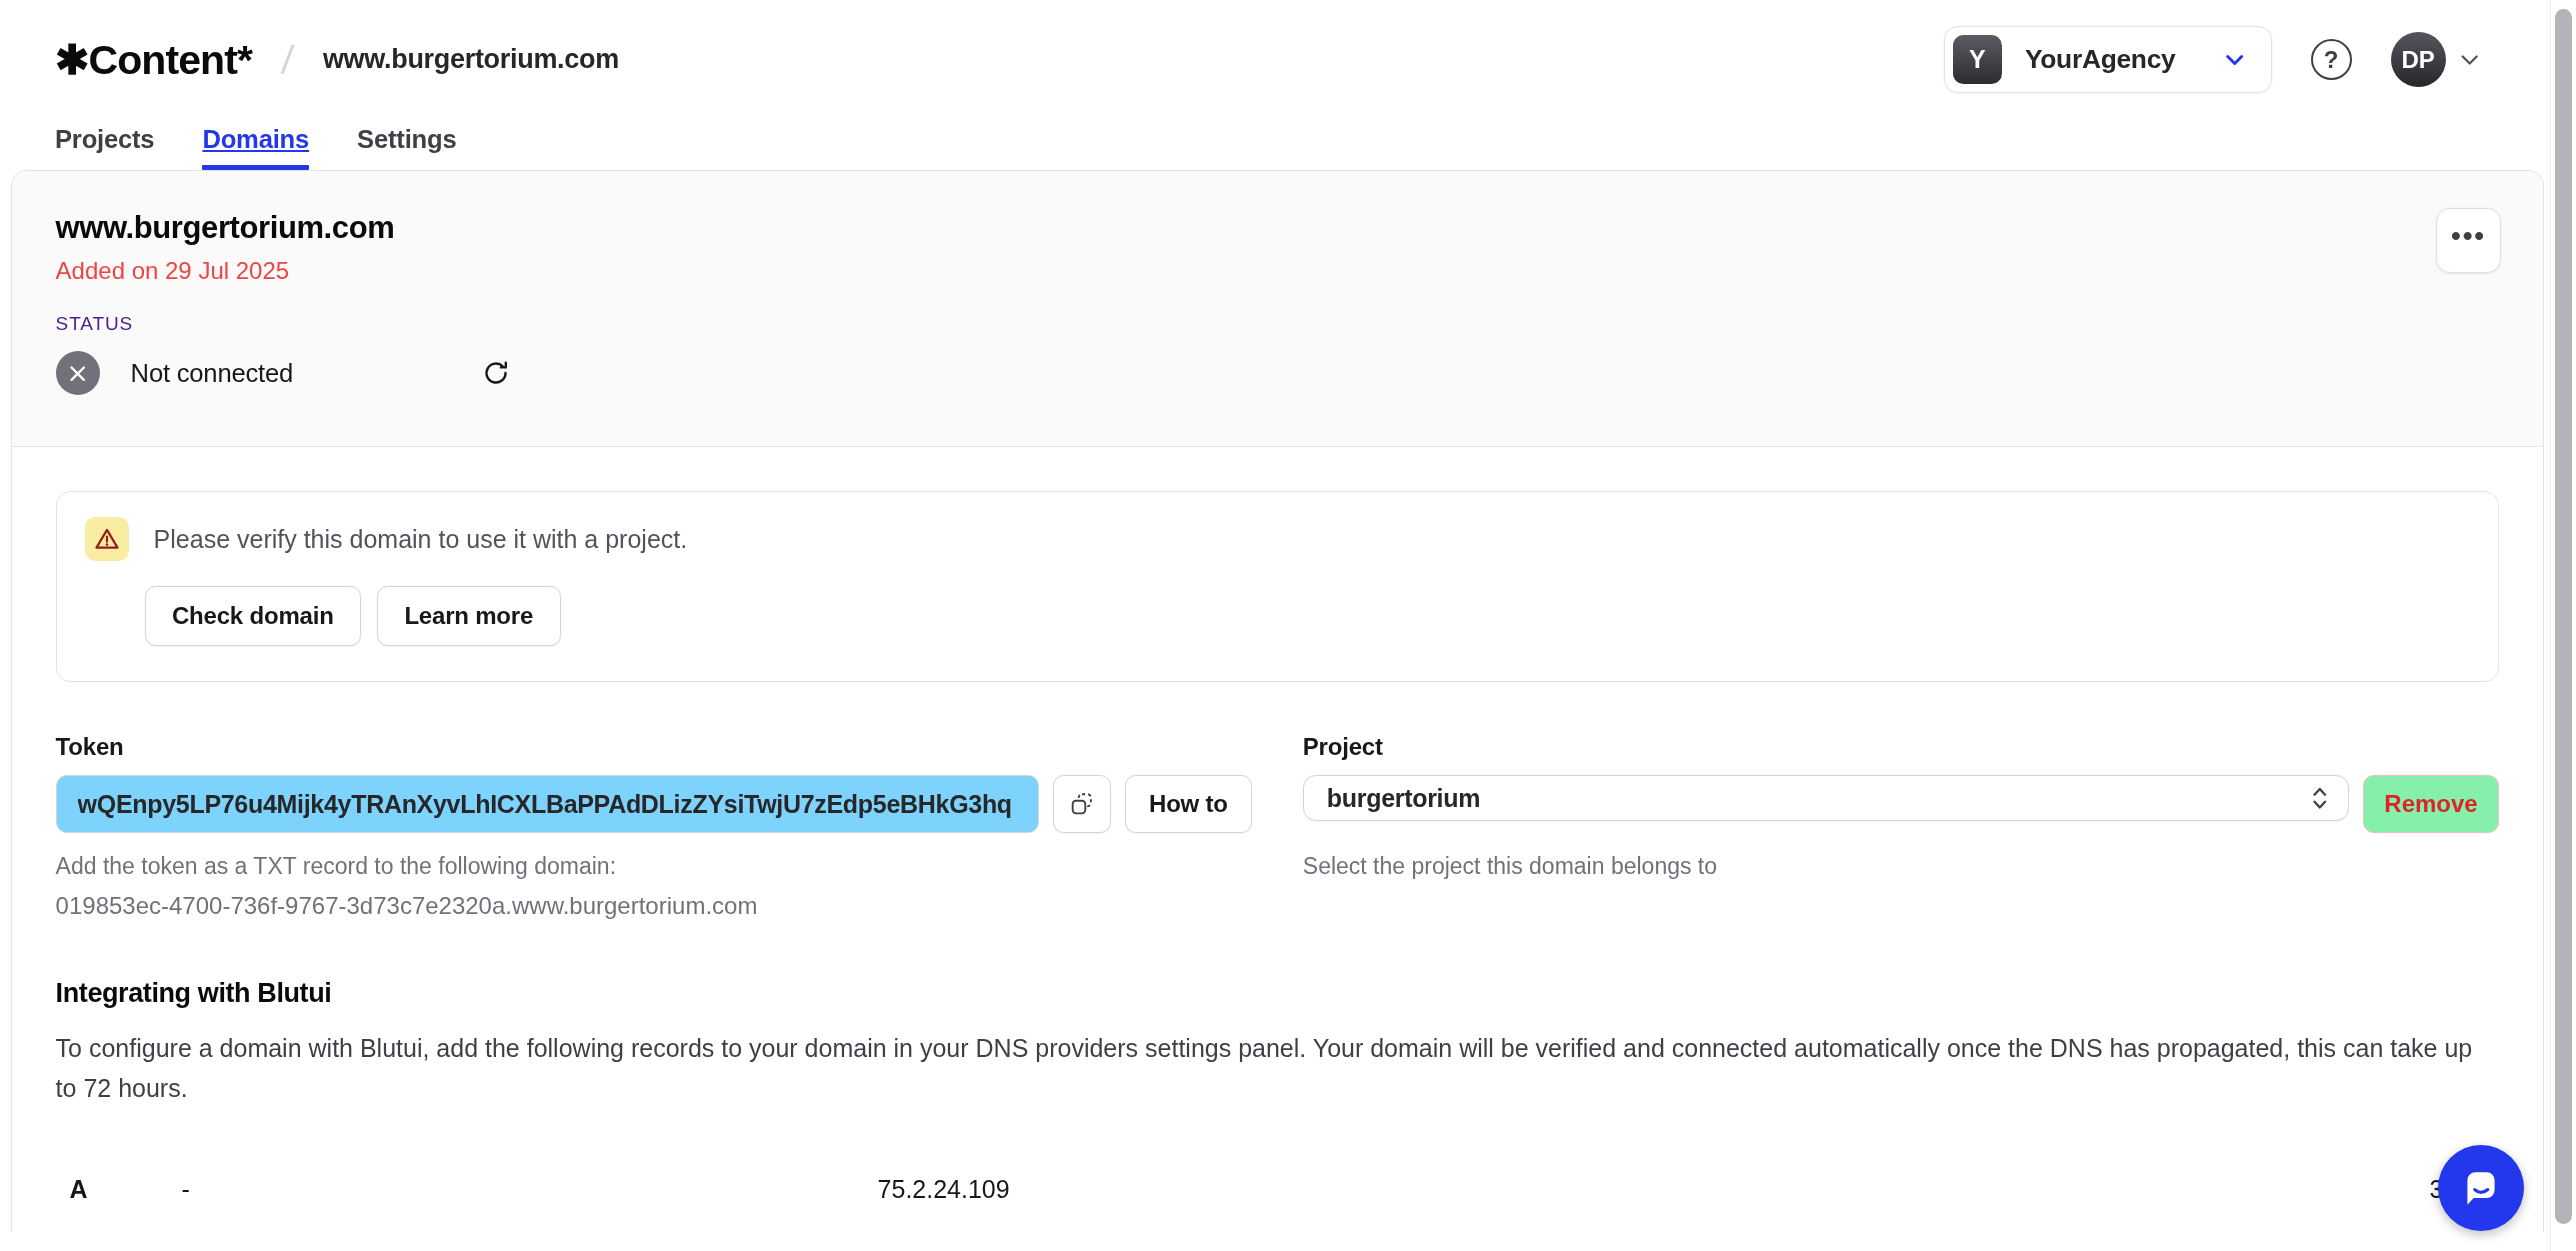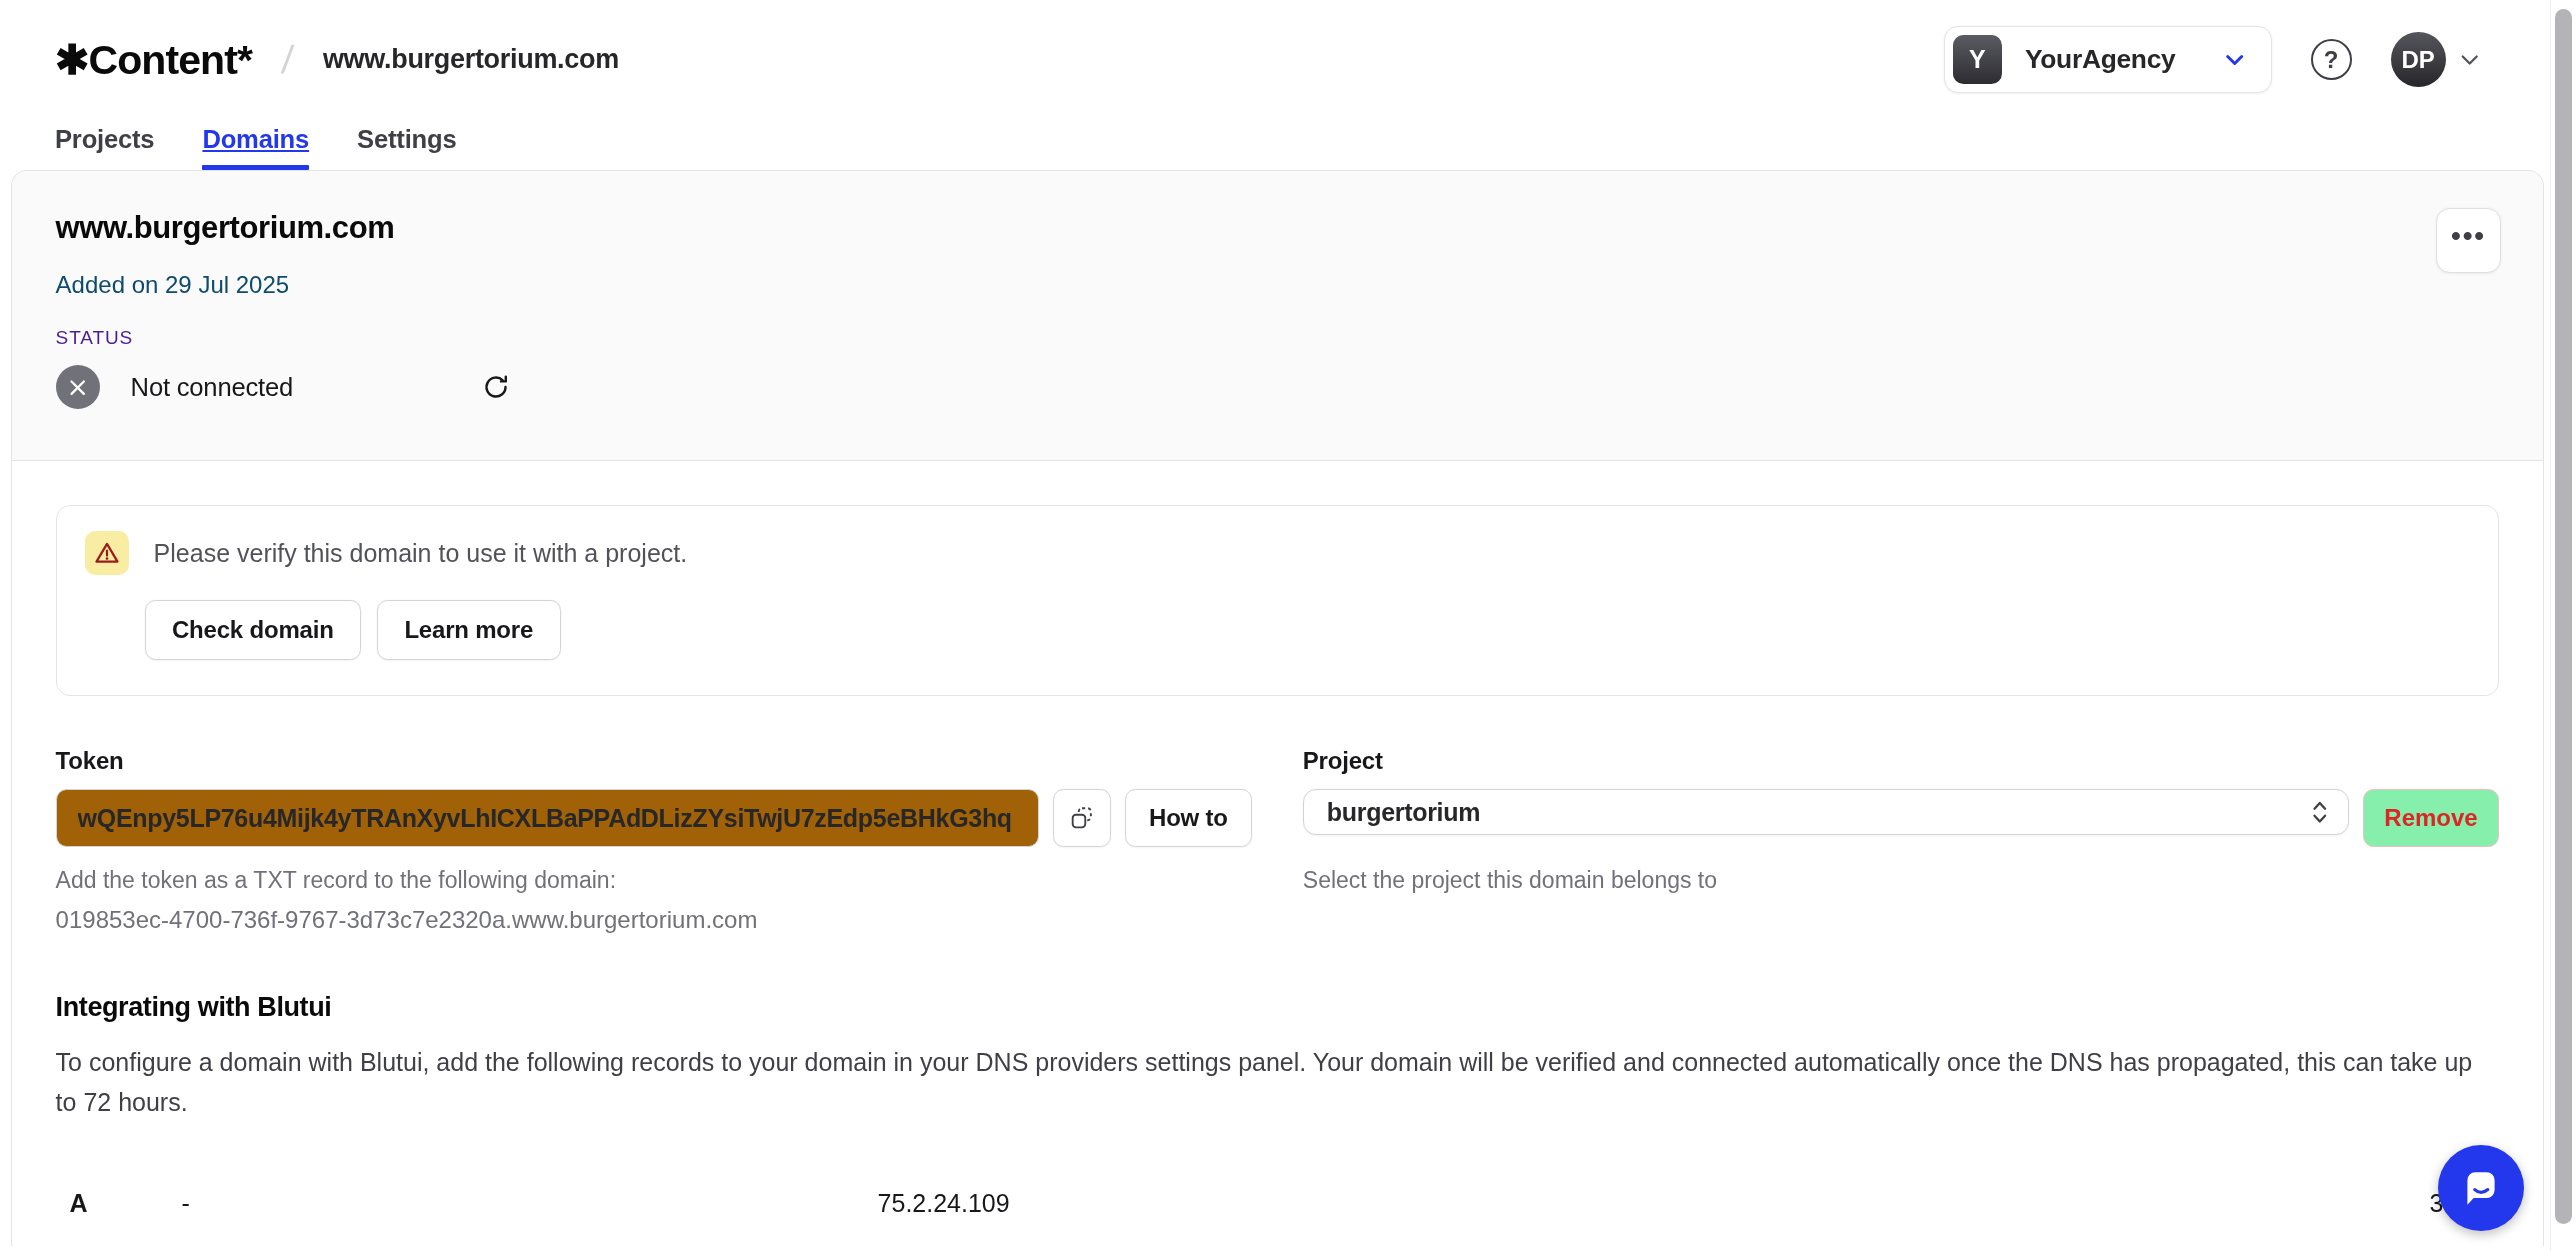--- a/index.html
+++ b/index.html
@@ -27,21 +27,21 @@
     color:#fff; font-weight:700; font-size:24px; display:flex; align-items:center; justify-content:center; }
   
   .tabs { display:flex; gap:48px; padding:32px 0 0 55px; }
   .tab { font-size:25.6px; font-weight:700; color:#3f3f46; padding-bottom:16px; position:relative; cursor:pointer; letter-spacing:-0.2px; }
   .tab.active { color:var(--accent);text-decoration:underline; }
   .tab.active::after { content:""; position:absolute; left:0; right:0; bottom:0; height:5.3px; background:var(--accent); border-radius:0.9px; }
   
   .card { margin:0 32px 0 10.6px; border:0.9px solid #e4e4e7; border-bottom:none; border-radius:16px 16px 0 0; overflow:visible; }
   .card-head { background:#fafafa; border-radius:16px 16px 0 0; padding:39px 42px 51px 44px; position:relative; border-bottom:0.9px solid #e4e4e7; }
   .domain-title { font-size:31px; font-weight:700; color:#0a0a0a; letter-spacing:-0.4px; }
-  .added { font-size:24px; color:#0c4a6e; margin-top:25px; }
+  .added { font-size:24px; color:#ef4444; margin-top:11px; }
   .status-label { font-size:19px; color:#4c1d95; letter-spacing:0.9px; margin-top:28px; font-weight:400; }
   .status-row { display:flex; align-items:center; margin-top:16px; }
   .status-x { width:44px; height:44px; border-radius:50%; background:#71717a; display:flex; align-items:center; justify-content:center; flex:none; }
   .status-text { font-size:25.6px; font-weight:400; color:#18181b; margin-left:31px; letter-spacing:-0.2px; }
   .refresh-btn { margin-left:187px; background:none; border:none; cursor:pointer; display:flex; align-items:center; }
   .dots-btn { position:absolute; top:37px; right:42px; width:65px; height:65px; background:#fff; border:0.9px solid #e0e0e3;
     border-radius:14px; box-shadow:0 0.9px 2.6px rgba(0,0,0,.07); font-size:28px; font-weight:800; color:#3f3f46;
     display:flex; align-items:center; justify-content:center; letter-spacing:1.8px; cursor:pointer; padding-bottom:10.6px; }
   .card-body { background:#fff; padding:44px 44px 0 44px; }
   
@@ -49,21 +49,21 @@
   .banner-top { display:flex; align-items:center; }
   .warn-chip { width:44px; height:44px; border-radius:10.6px; background:#F8EDA2; display:flex; align-items:center; justify-content:center; flex:none; }
   .banner-msg { font-size:25px; color:#52525b; margin-left:25px; }
   .banner-actions { display:flex; gap:16px; margin-top:25px; margin-left:60px; }
   .btn { background:#fff; border:0.9px solid #d4d4d8; border-radius:10.6px; padding:15px 26.4px; font-size:24px; font-weight:700;
     color:#18181b; box-shadow:0 0.9px 1.8px rgba(0,0,0,.05); cursor:pointer; font-family:inherit; letter-spacing:-0.2px; }
   
   .fields { display:grid; grid-template-columns:1fr 1fr; column-gap:51px; margin-top:51px; }
   .field-label { font-size:24px; font-weight:700; color:#18181b; margin-bottom:14px; letter-spacing:-0.2px; }
   .field-row { display:flex; gap:14px; align-items:stretch; }
-  .token-input { flex:1; min-width:0; height:58px; background:#a16207; border:0.9px solid #d4d4d8; border-radius:10.6px;
+  .token-input { flex:1; min-width:0; height:58px; background:#7dd3fc; border:0.9px solid #d4d4d8; border-radius:10.6px;
     padding:0 21px; font-size:25px; font-weight:700; color:#27272a; font-family:inherit; letter-spacing:-0.3px; }
   .icon-btn { width:58px; height:58px; background:#fff; border:0.9px solid #d4d4d8; border-radius:10.6px;
     display:flex; align-items:center; justify-content:center; box-shadow:0 0.9px 1.8px rgba(0,0,0,.05); cursor:pointer; flex:none; }
   .howto-btn { height:58px; padding:0 23px; }
   .helper { font-size:23px; color:#71717a; margin-top:19.4px; }
   .helper2 { font-size:24px; color:#71717a; margin-top:12.3px; }
   .select-box { flex:1; min-width:0; height:46px; background:#fff; border:0.9px solid #d4d4d8; border-radius:13px;
     display:flex; align-items:center; justify-content:space-between; padding:0 19.4px 0 23px;
     box-shadow:0 0.9px 1.8px rgba(0,0,0,.05); cursor:pointer; }
   .select-value { font-size:25px; font-weight:700; color:#27272a; letter-spacing:-0.3px; }

